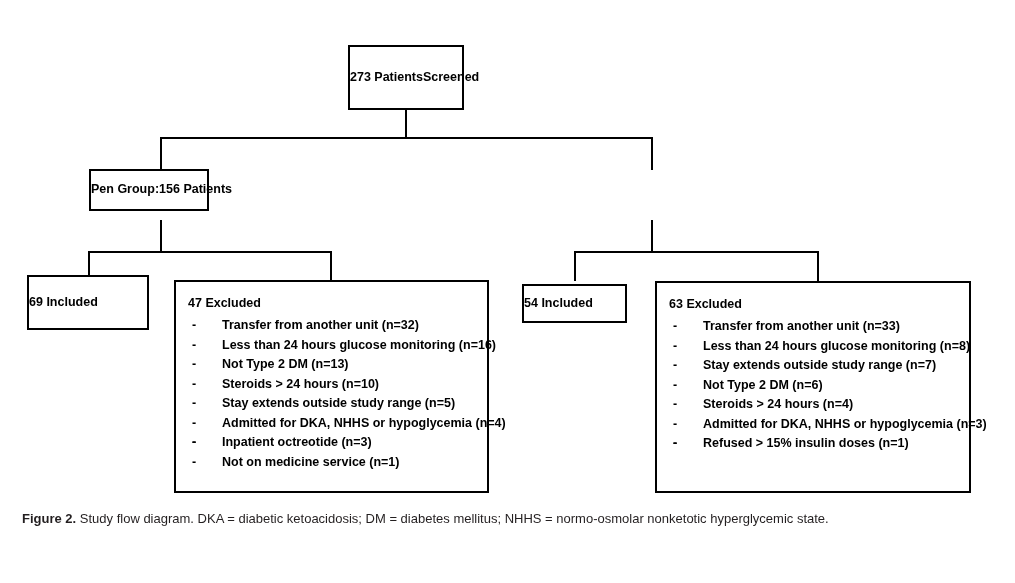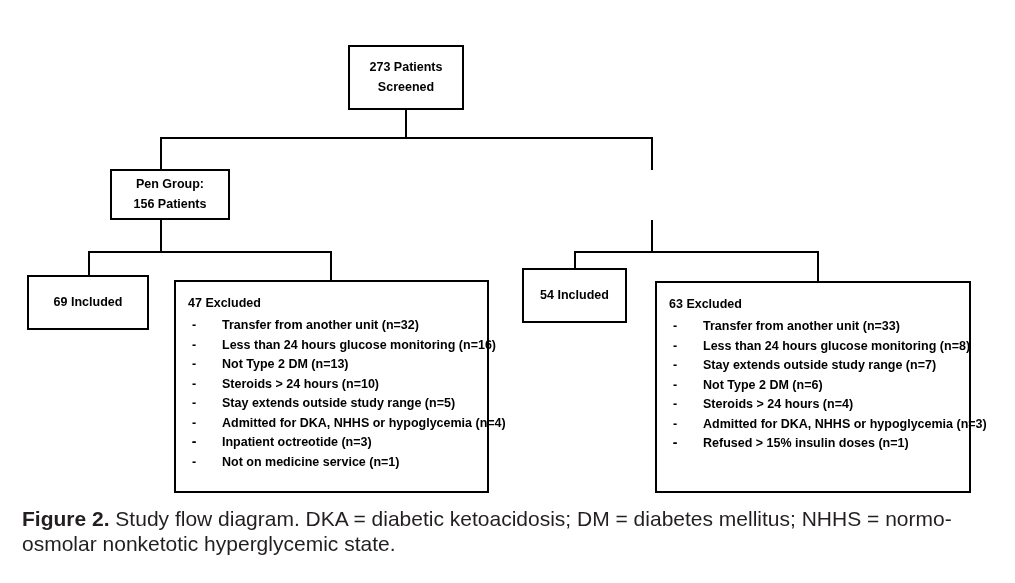--- a/index.html
+++ b/index.html
@@ -30,23 +30,23 @@
     background: #ffffff;
     border: 2px solid #000000;
     font-family: "Liberation Sans", sans-serif;
     font-size: 12.5px;
     font-weight: bold;
     color: #000000;
     line-height: 1.55;
   }
   .node.centered {
     display: flex;
-    flex-direction: column;
+    flex-direction: row;
     align-items: center;
-    justify-content: center;
+    justify-content: space-between;
     text-align: center;
   }
   .node .line { display: block; white-space: nowrap; }
 
   
   .node.listbox {
     padding: 12px 10px 10px 12px;
     display: block;
   }
   .listbox .list-title {
@@ -80,21 +80,21 @@
     background: #000000;
   }
 
   
   #caption {
     position: absolute;
     left: 22px;
     top: 506px;
     width: 975px;
     font-family: "Liberation Sans", sans-serif;
-    font-size: 21px;
+    font-size: 13px;
     line-height: 25px;
     color: #231f20;
     text-align: left;
   }
   #caption .cap-label { font-weight: bold; }
 </style>
 </head>
 <body>
 
 <div id="figure-root">
@@ -121,31 +121,31 @@
 
   <div class="conn" style="left:574px; top:251px; width:2px; height:30px;"></div>
 
   <div class="conn" style="left:817px; top:251px; width:2px; height:30px;"></div>
 
   <div class="node centered" style="left:348px; top:45px; width:116px; height:65px;">
     <span class="line">273 Patients</span>
     <span class="line">Screened</span>
   </div>
 
-  <div class="node centered" style="left:110px; top:169px; width:120px; height:51px;">
+  <div class="node centered" style="left:89px; top:169px; width:120px; height:42px;">
     <span class="line">Pen Group:</span>
     <span class="line">156 Patients</span>
   </div>
 
 
   <div class="node centered" style="left:27px; top:275px; width:122px; height:55px;">
     <span class="line">69 Included</span>
   </div>
 
-  <div class="node centered" style="left:522px; top:268px; width:105px; height:55px;">
+  <div class="node centered" style="left:522px; top:284px; width:105px; height:39px;">
     <span class="line">54 Included</span>
   </div>
 
   <div class="node listbox" style="left:174px; top:280px; width:315px; height:213px;">
     <div class="list-title">47 Excluded</div>
     <ul>
       <li><span class="dash">-</span><span>Transfer from another unit (n=32)</span></li>
       <li><span class="dash">-</span><span>Less than 24 hours glucose monitoring (n=16)</span></li>
       <li><span class="dash">-</span><span>Not Type 2 DM (n=13)</span></li>
       <li><span class="dash">-</span><span>Steroids &gt; 24 hours (n=10)</span></li>

